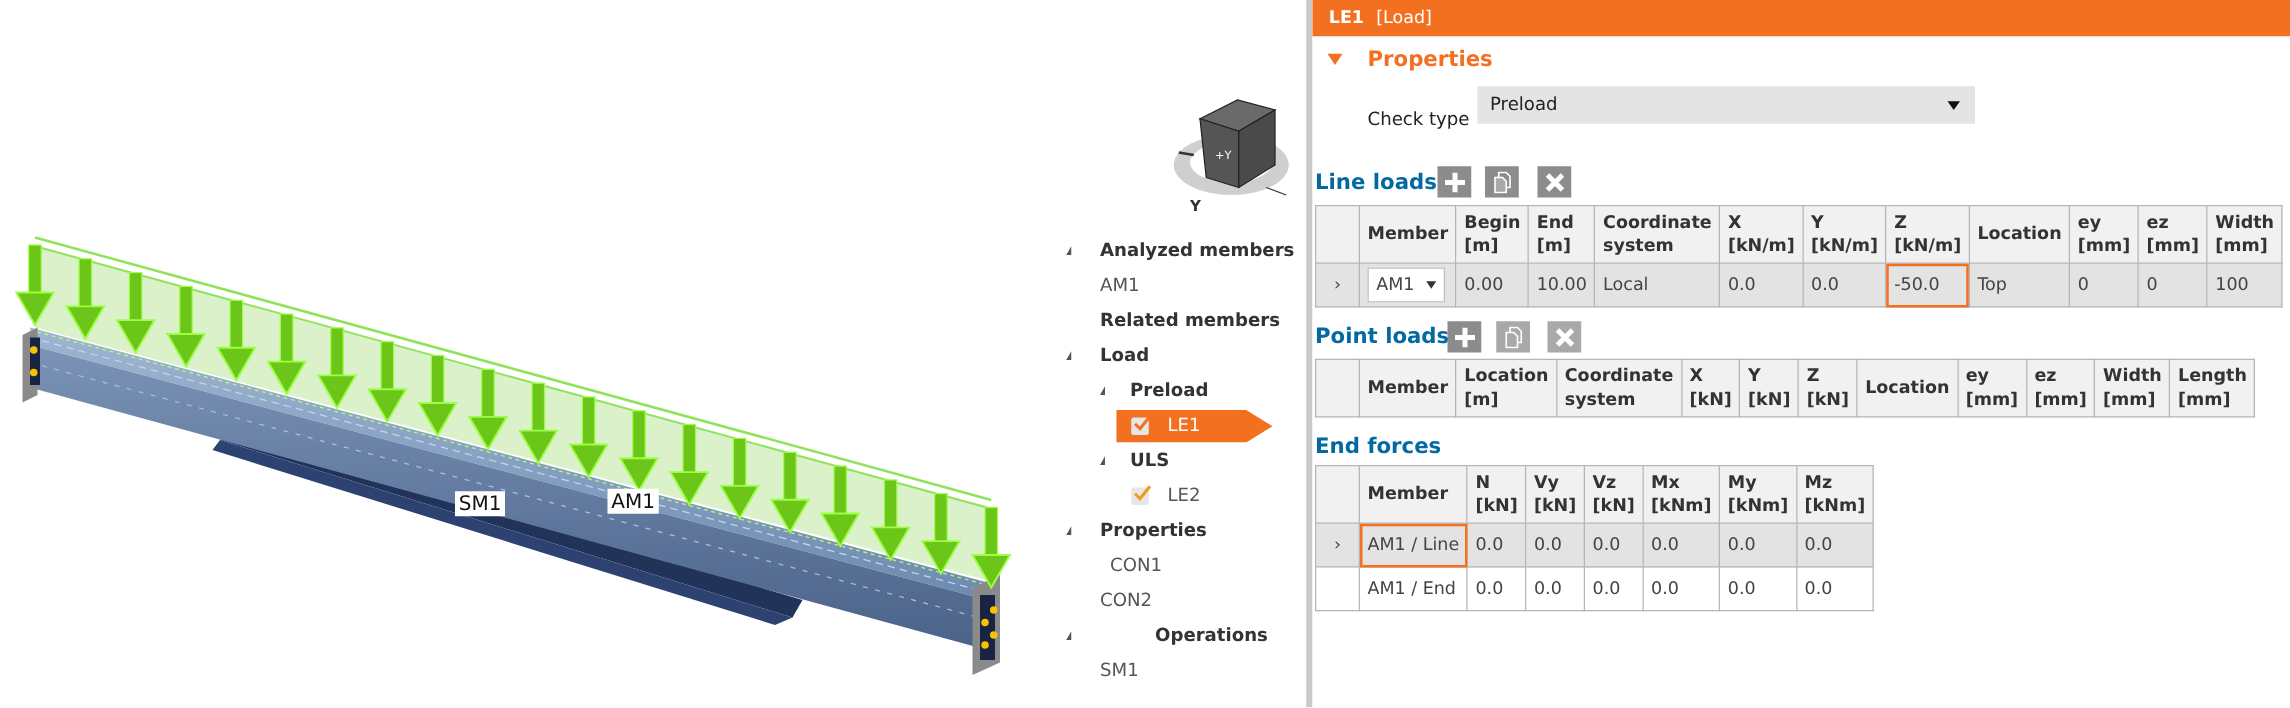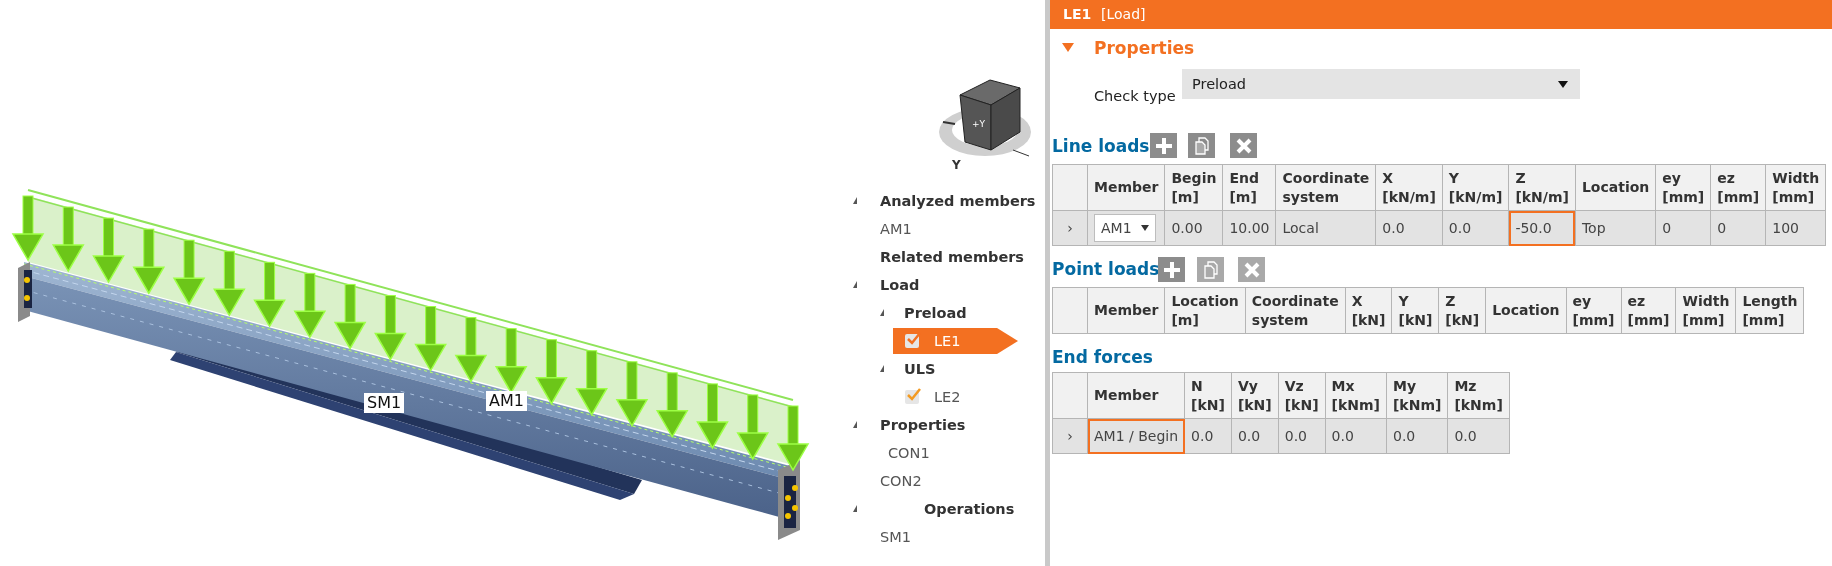--- a/index.html
+++ b/index.html
@@ -417,21 +417,31 @@
           </th>
           <th>
             <div>Mz</div>
             <div>[kNm]</div>
           </th>
         </tr>
       </thead>
     <tbody id="ef-body">
         <tr class="sel">
           <td class="rowhdr">›</td>
-          <td class="focus">AM1 / Begin</td>
+          <td class="focus">AM1 / Line</td>
+          <td>0.0</td>
+          <td>0.0</td>
+          <td>0.0</td>
+          <td>0.0</td>
+          <td>0.0</td>
+          <td>0.0</td>
+        </tr>
+        <tr>
+          <td class="rowhdr blank"></td>
+          <td>AM1 / End</td>
           <td>0.0</td>
           <td>0.0</td>
           <td>0.0</td>
           <td>0.0</td>
           <td>0.0</td>
           <td>0.0</td>
         </tr>
       </tbody>
   </table>
 </div>

